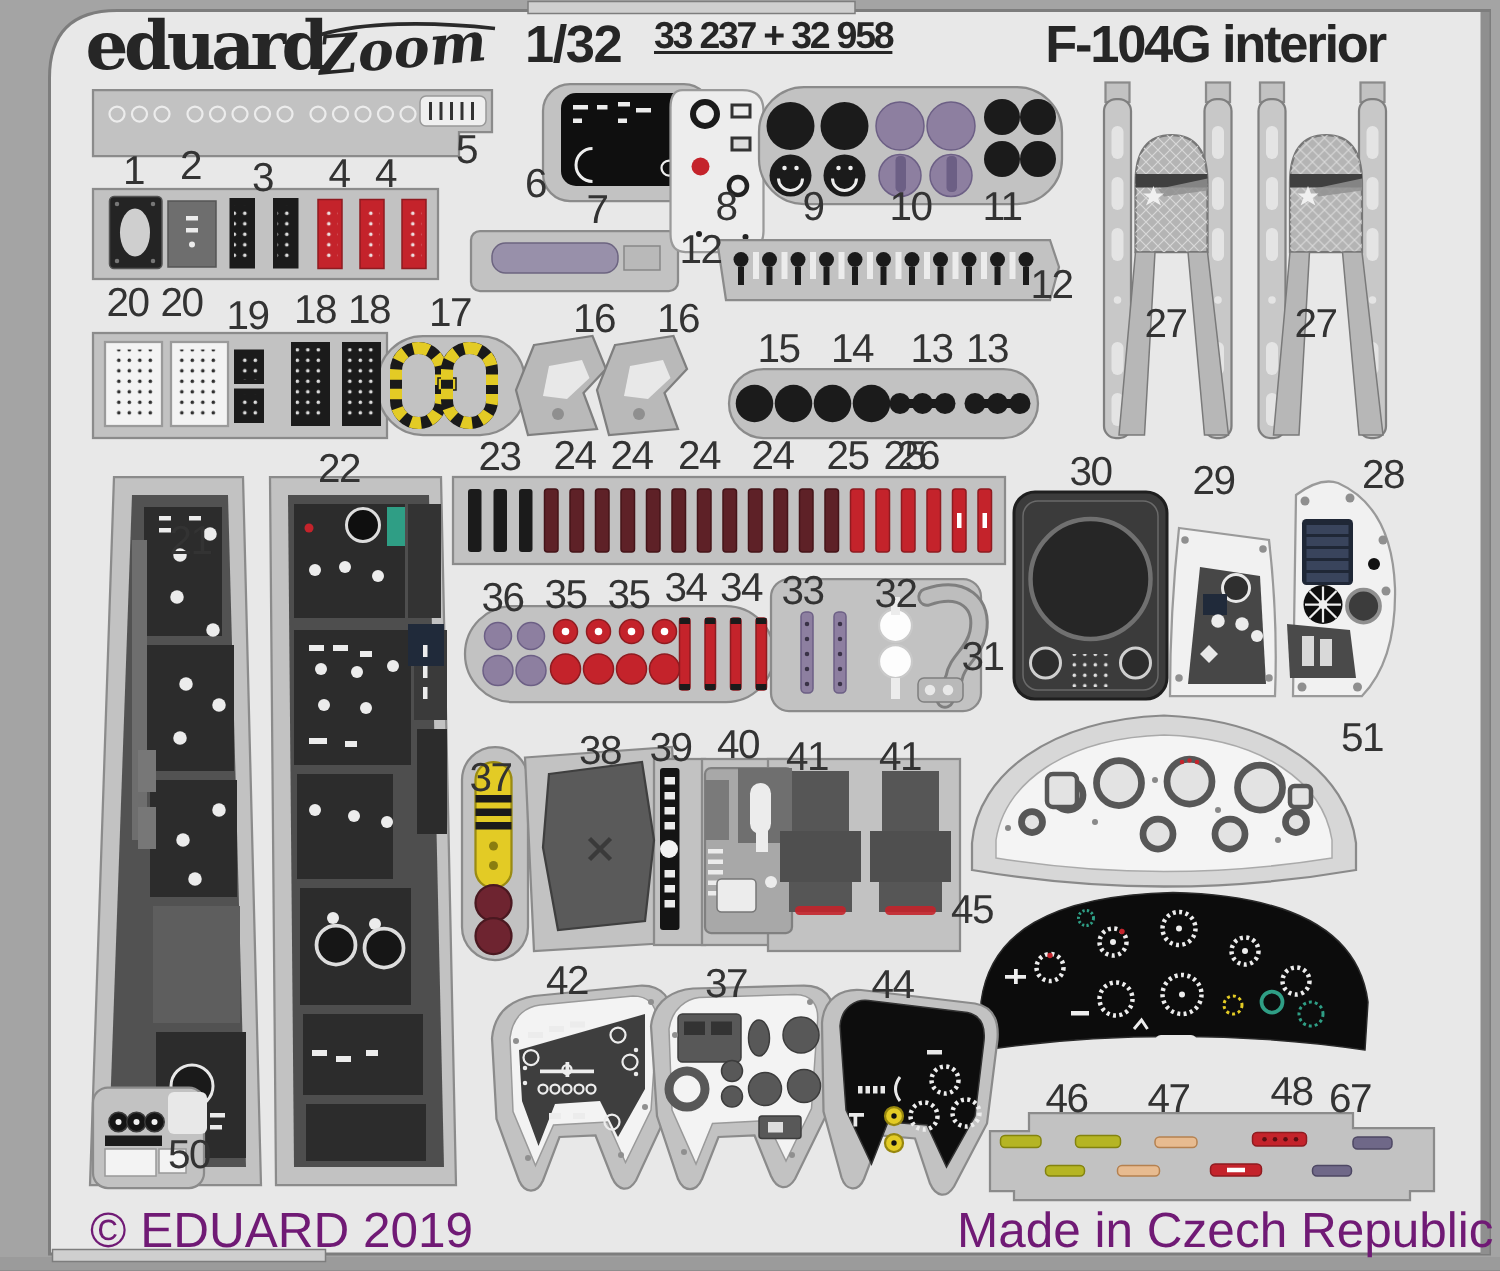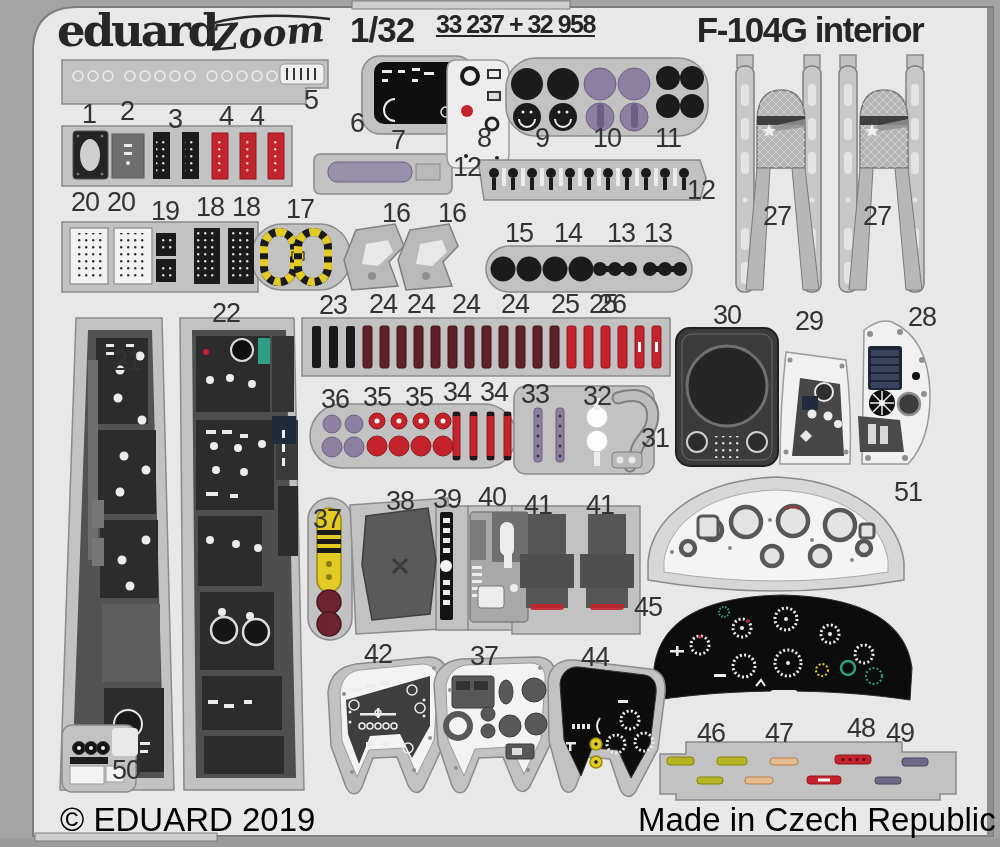--- a/index.html
+++ b/index.html
@@ -16,21 +16,21 @@
   .swash{position:absolute;left:2px;top:36px;}
   .scale{left:350px;top:10px;font-weight:700;font-size:35px;letter-spacing:-1px;}
   .catalog{left:436px;top:10px;width:246px;text-align:left;font-weight:700;
            font-size:25px;letter-spacing:-1.5px;text-decoration:underline;}
   .title{left:676px;top:10px;width:268px;text-align:center;font-weight:700;
          font-size:35px;letter-spacing:-1.5px;}
   
   .plabel{position:absolute;transform:translate(-50%,-50%);
           font-size:27px;letter-spacing:-1px;color:#333;}
   
-  .footer span{position:absolute;color:#000000;font-size:33px;white-space:nowrap;}
+  .footer span{position:absolute;color:#701a75;font-size:33px;white-space:nowrap;}
   .copyright{left:60px;top:801px;}
   .origin{left:638px;top:801px;}
   
   .carrier{fill:var(--carrier);stroke:var(--carrier-stroke);stroke-width:1.5;}
   .blk{fill:var(--part-black);}
   .red{fill:var(--part-red);stroke:#8f1b20;stroke-width:1;}
   .mrn{fill:var(--part-maroon);stroke:#451419;stroke-width:1;}
   .pur{fill:var(--part-purple);stroke:#6c5f85;stroke-width:1;}
   .wht{fill:#f3f3f3;stroke:#9a9a9a;stroke-width:1.5;}
   .mic{fill:#ececec;}
@@ -835,21 +835,21 @@
       <div class="plabel" style="left: 492px; top: 497px;">40</div>
       <div class="plabel" style="left: 538px; top: 505px;">41</div>
       <div class="plabel" style="left: 600px; top: 505px;">41</div>
       <div class="plabel" style="left: 378px; top: 654px;">42</div>
       <div class="plabel" style="left: 484px; top: 656px;">37</div>
       <div class="plabel" style="left: 595px; top: 657px;">44</div>
       <div class="plabel" style="left: 648px; top: 607px;">45</div>
       <div class="plabel" style="left: 711px; top: 733px;">46</div>
       <div class="plabel" style="left: 779px; top: 733px;">47</div>
       <div class="plabel" style="left: 861px; top: 728px;">48</div>
-      <div class="plabel" style="left: 900px; top: 733px;">49</div>
+      <div class="plabel" style="left: 900px; top: 733px;">67</div>
       <div class="plabel" style="left: 126px; top: 742px; margin-top: 28px;">50</div>
       <div class="plabel" style="left: 908px; top: 492px;">51</div>
     </div>
 
 <div class="footer">
   <span class="copyright">© EDUARD 2019</span>
   <span class="origin">Made in Czech Republic</span>
 </div>
 
 </div>

